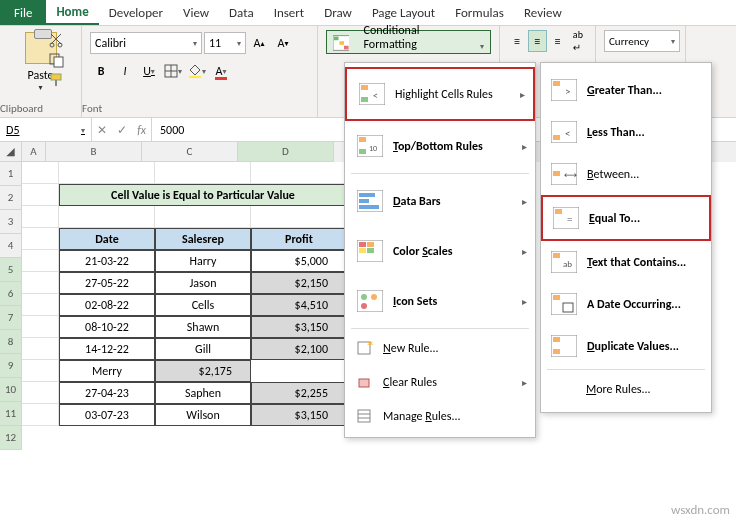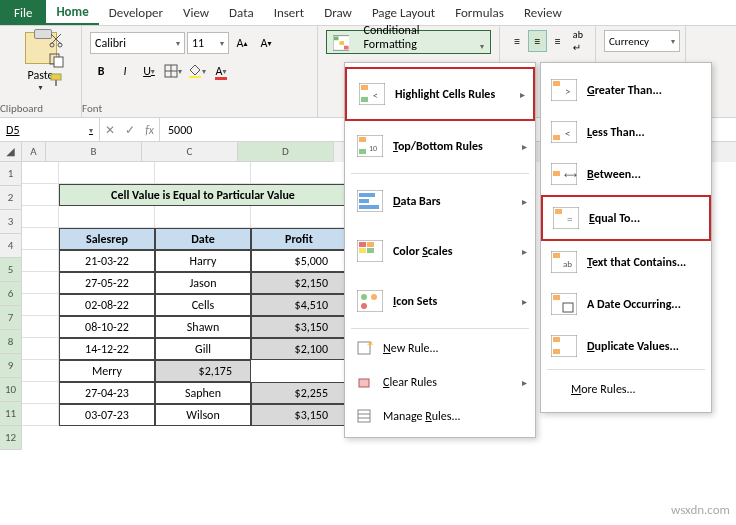--- a/index.html
+++ b/index.html
@@ -17,40 +17,40 @@
 .ribbon-group-label { position: absolute; bottom: 2px; left: 0; right: 0; text-align: left; font-size: 11px; color: #666; }
 .clipboard-group { width: 82px; }
 .paste-btn { display: flex; flex-direction: column; align-items: center; margin-top: 4px; }
 .paste-icon { width: 32px; height: 32px; background: #f6e6b4; border: 1px solid #bfa94e; position: relative; }
 .paste-icon::before { content:''; position:absolute; top:-4px; left:8px; width:16px; height:8px; background:#ddd; border:1px solid #888; border-radius:2px; }
 .clip-side { position: absolute; left: 48px; top: 6px; display: flex; flex-direction: column; gap: 4px; }
 .small-icon { width: 18px; height: 16px; }
 
 .font-group { width: 236px; }
 .font-row1 { display: flex; gap: 2px; margin-top: 4px; align-items: center; }
-.font-name { width: 95px; height: 22px; border: 1px solid #bbb; background: #fff; padding: 2px 4px; font-size: 12px; display: flex; align-items: center; justify-content: space-between; }
+.font-name { width: 112px; height: 22px; border: 1px solid #bbb; background: #fff; padding: 2px 4px; font-size: 12px; display: flex; align-items: center; justify-content: space-between; }
 .font-size { width: 42px; height: 22px; border: 1px solid #bbb; background: #fff; padding: 2px 4px; font-size: 12px; display: flex; align-items: center; justify-content: space-between; }
 .grow-shrink { display: flex; gap: 2px; }
 .sq-btn { width: 22px; height: 22px; display: flex; align-items: center; justify-content: center; border: 1px solid transparent; }
 .font-row2 { display: flex; gap: 2px; margin-top: 6px; align-items: center; }
 .bold { font-weight: bold; } .italic { font-style: italic; } .underline { text-decoration: underline; }
 
 .cf-group { width: 182px; padding-top:4px; }
 .cf-btn { display: flex; align-items: flex-end; gap: 14px; padding: 2px 6px; border: 1px solid #2d6a35; background: #e0eee0; height: 24px; }
 .cf-icon { width: 18px; height: 16px; }
 
 .align-group { width: 96px; padding-top:4px; }
 .align-row { display: flex; gap: 2px; }
 
 .num-group { width: 90px; padding-top:4px; }
 .currency-sel { width: 76px; height: 22px; border: 1px solid #bbb; background: #fff; font-size: 11px; padding: 2px 4px; display: flex; align-items: center; justify-content: space-between; }
 
 
 .fx-bar { height: 24px; display: flex; border-bottom: 1px solid #d4d4d4; }
-.name-box { width: 100px; border-right: 1px solid #d4d4d4; padding: 2px 6px; font-size: 12px; display: flex; align-items: center; justify-content: space-between; text-decoration: underline; }
+.name-box { width: 92px; border-right: 1px solid #d4d4d4; padding: 2px 6px; font-size: 12px; display: flex; align-items: center; justify-content: space-between; text-decoration: underline; }
 .fx-controls { width: 60px; display: flex; align-items: center; justify-content: space-around; border-right: 1px solid #d4d4d4; color: #888; }
 .fx-input { flex: 1; padding: 2px 8px; font-size: 12px; display: flex; align-items: center; }
 
 
 .sheet { display: flex; }
 .row-hdrs { width: 22px; background: #f0f0f0; }
 .row-hdr { height: 24px; border-bottom: 1px solid #d4d4d4; border-right: 1px solid #d4d4d4; font-size: 11px; color: #555; display: flex; align-items: center; justify-content: center; }
 .row-hdr.sel { background: #d4e8d4; }
 .row-hdr.first { height: 20px; }
 .grid-area { flex: 1; }
@@ -254,22 +254,22 @@
           <div class="cell title-cell" style="width:288px">Cell Value is Equal to Particular Value</div>
         </div>
       <div class="grid-row">
           <div class="cell col-A"></div>
           <div class="cell col-B"></div>
           <div class="cell col-C"></div>
           <div class="cell col-D"></div>
         </div>
       <div class="grid-row">
           <div class="cell col-A"></div>
+        <div class="cell col-B hdr-cell">Date</div>
         <div class="cell col-C hdr-cell">Salesrep</div>
-        <div class="cell col-B hdr-cell">Date</div>
         <div class="cell col-D hdr-cell">Profit</div>
       </div>
       <div id="data-rows">
           <div class="grid-row">
             <div class="cell col-A"></div>
             <div class="cell col-B data-cell">21-03-22</div>
             <div class="cell col-C data-cell">Harry</div>
             <div class="cell col-D data-cell profit-cell white">$5,000</div>
           </div>
           <div class="grid-row">
@@ -319,21 +319,21 @@
 </div>
 
 <div class="menu1">
   <div class="menu-item big hl">
     <svg class="menu-icon" viewBox="0 0 26 22">
         <rect x="0" y="0" width="26" height="22" fill="#fff" stroke="#888"></rect>
         <rect x="2" y="2" width="7" height="5" fill="#f7b267"></rect>
         <rect x="2" y="14" width="7" height="5" fill="#8bc98b"></rect>
         <text x="14" y="16" font-size="10" fill="#555">&lt;</text>
       </svg>
-    <span style="font-weight:700">Highlight Cells Rules</span>
+    <span style="font-weight:400">Highlight Cells Rules</span>
     <span class="menu-arrow">▸</span>
   </div>
   <div class="menu-item big">
     <svg class="menu-icon" viewBox="0 0 26 22">
         <rect x="0" y="0" width="26" height="22" fill="#fff" stroke="#888"></rect>
         <rect x="2" y="2" width="7" height="5" fill="#f7b267"></rect>
         <rect x="2" y="14" width="7" height="5" fill="#8bc98b"></rect>
         <text x="12" y="16" font-size="8" fill="#555">10</text>
       </svg>
     <span style="font-weight:700"><u>T</u><span>op/Bottom Rules</span></span>
@@ -412,21 +412,21 @@
         <text x="14" y="16" font-size="11" fill="#555">&lt;</text>
       </svg>
     <span style="font-weight:600"><u>L</u>ess Than...</span>
   </div>
   <div class="menu-item">
     <svg class="menu-icon" viewBox="0 0 26 22">
         <rect width="26" height="22" fill="#fff" stroke="#888"></rect>
         <rect x="2" y="8" width="7" height="5" fill="#f7b267"></rect>
         <text x="13" y="15" font-size="9" fill="#555">⟷</text>
       </svg>
-    <span style="font-weight:700"><u>B</u>etween...</span>
+    <span style="font-weight:400"><u>B</u>etween...</span>
   </div>
   <div class="menu-item hl">
     <svg class="menu-icon" viewBox="0 0 26 22">
         <rect width="26" height="22" fill="#fff" stroke="#888"></rect>
         <rect x="2" y="2" width="7" height="5" fill="#f7b267"></rect>
         <text x="14" y="16" font-size="11" fill="#555">=</text>
       </svg>
     <span style="font-weight:600"><u>E</u>qual To...</span>
   </div>
   <div class="menu-item">
@@ -448,17 +448,17 @@
   <div class="menu-item">
     <svg class="menu-icon" viewBox="0 0 26 22">
         <rect width="26" height="22" fill="#fff" stroke="#888"></rect>
         <rect x="2" y="2" width="7" height="5" fill="#f7b267"></rect>
         <rect x="2" y="14" width="7" height="5" fill="#f7b267"></rect>
       </svg>
     <span style="font-weight:600"><u>D</u>uplicate Values...</span>
   </div>
   <div class="menu-sep"></div>
   <div class="menu-item">
-    <span style="margin-left:20px"><u>M</u>ore Rules...</span>
+    <span style="margin-left:35px"><u>M</u>ore Rules...</span>
   </div>
 </div>
 
 <div class="watermark">wsxdn.com</div>
 
 </body></html>

